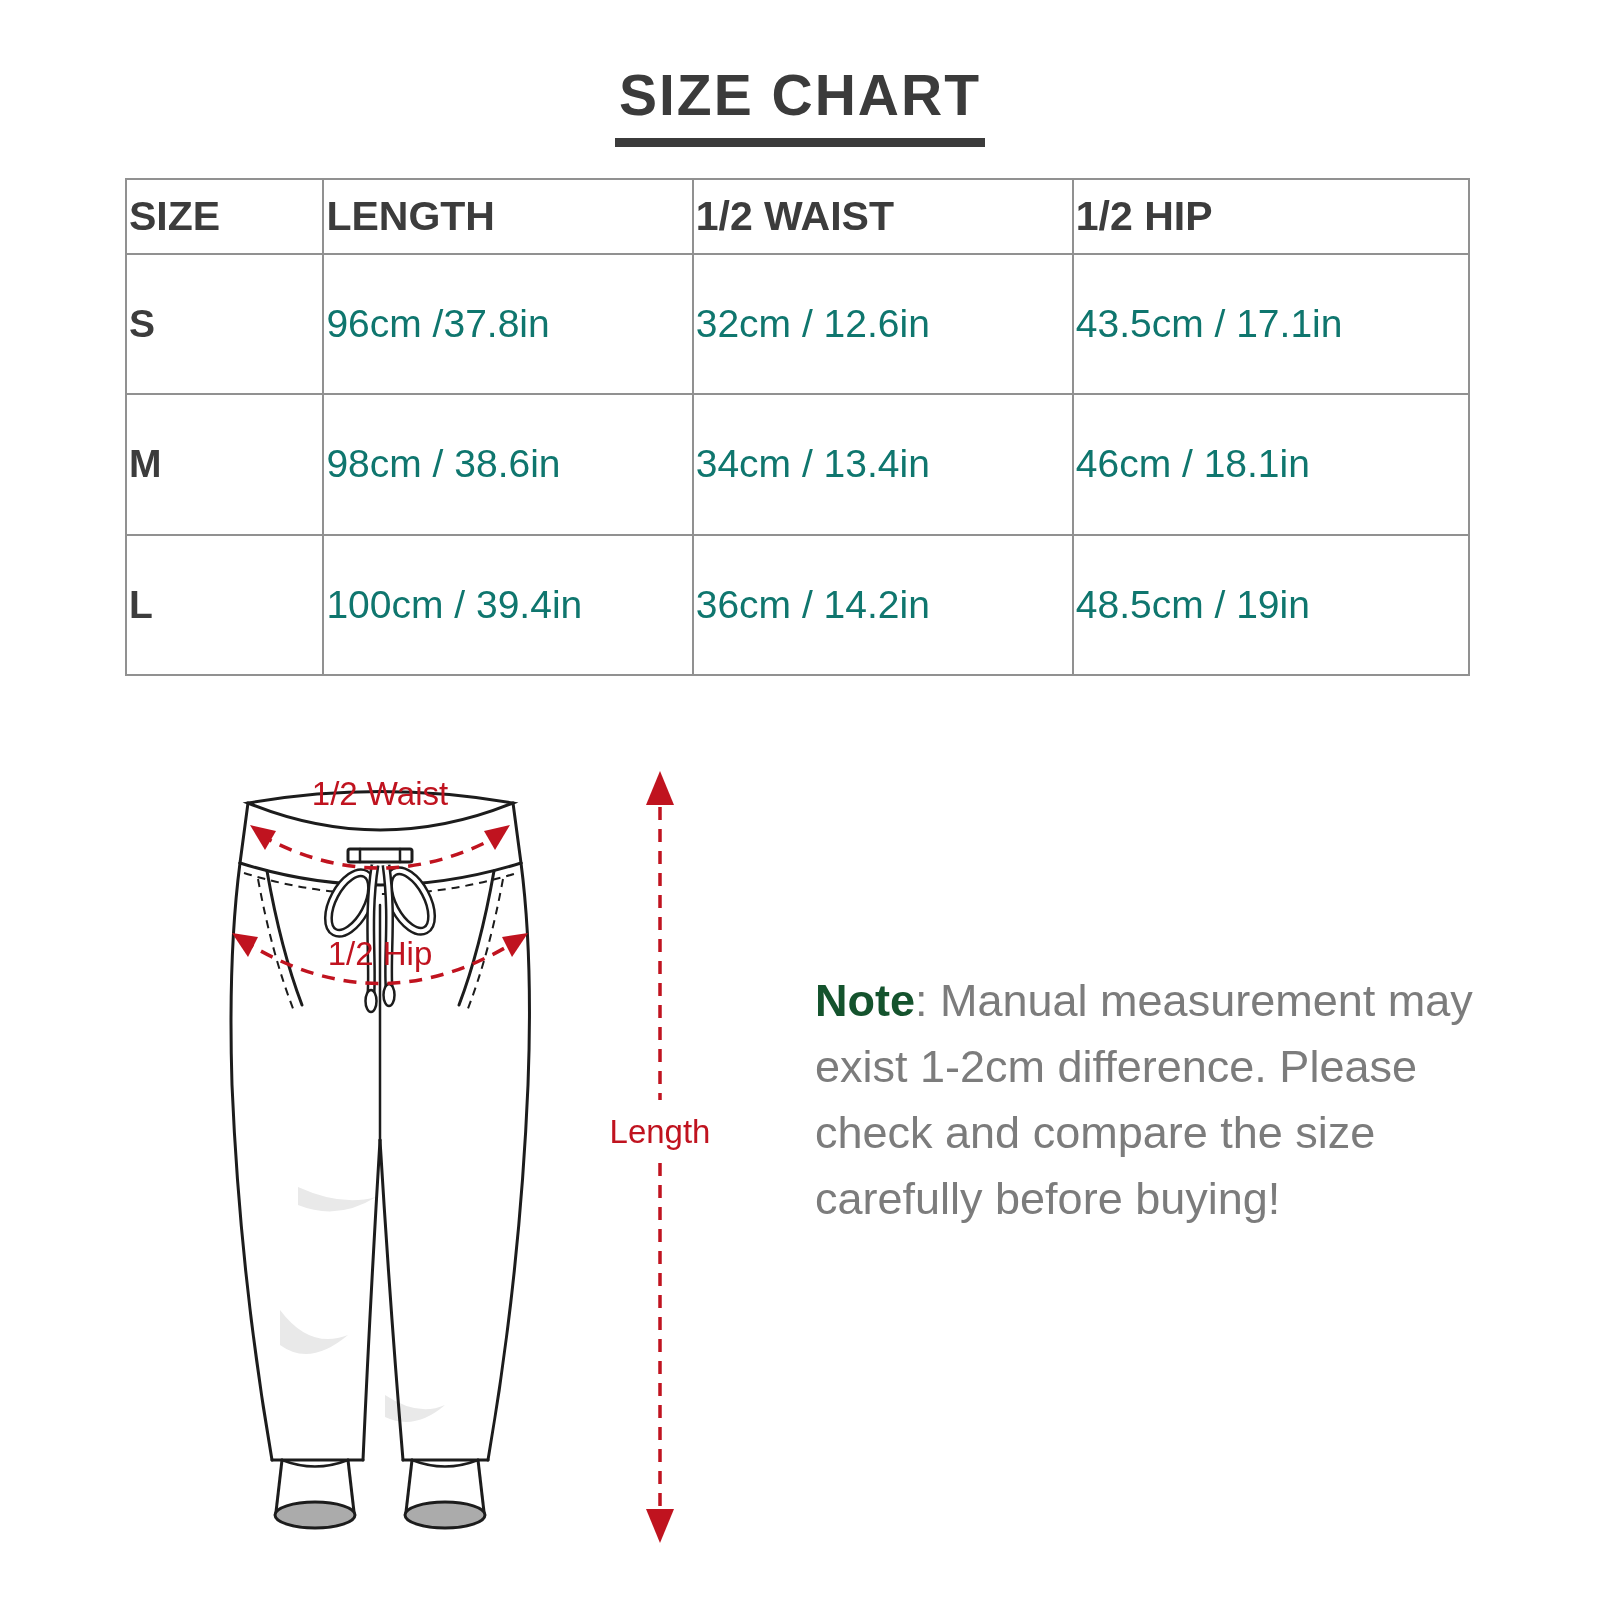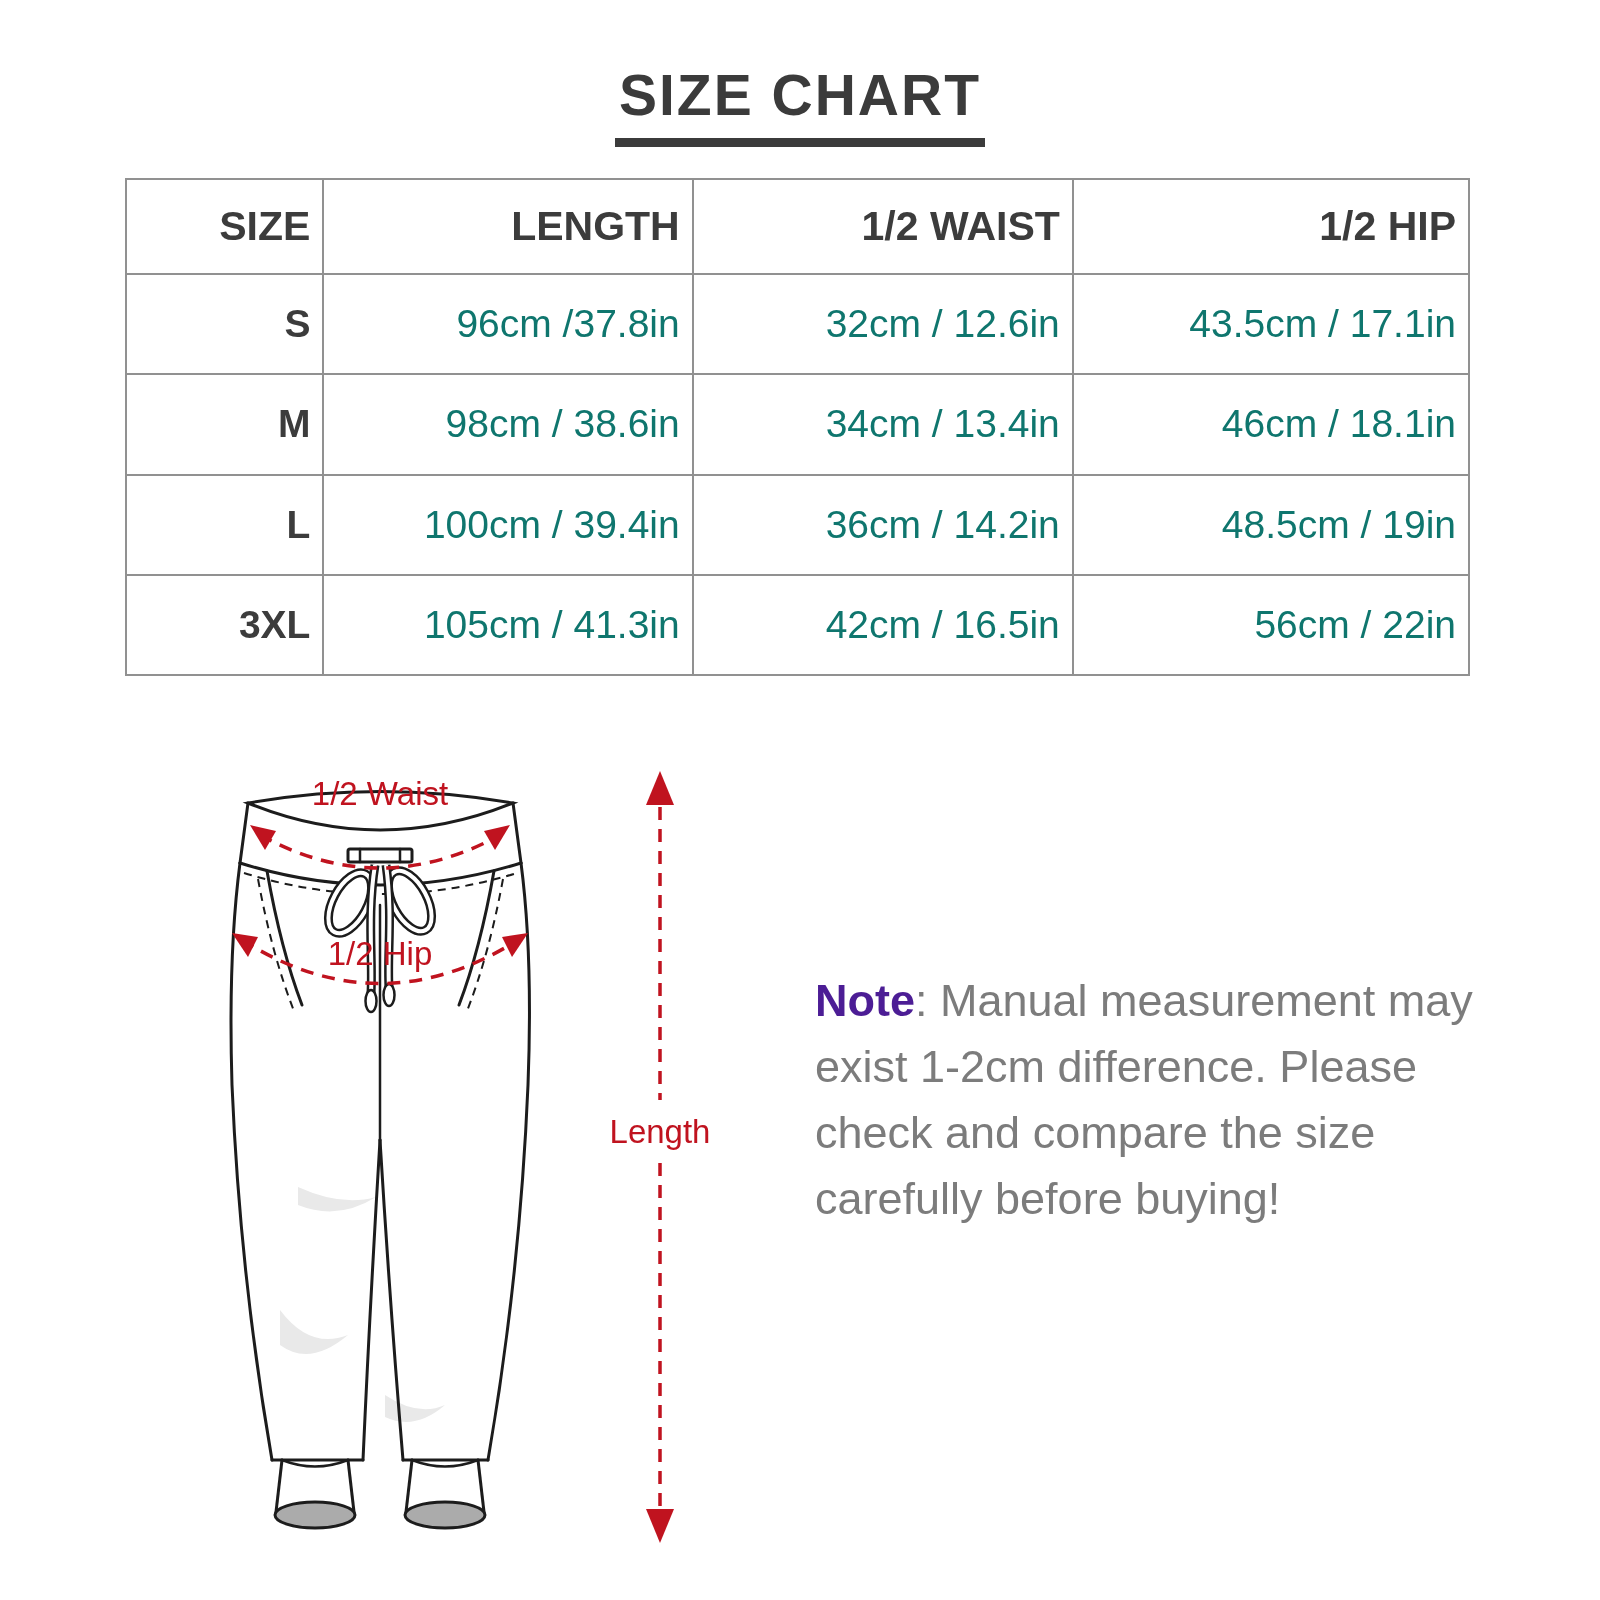--- a/index.html
+++ b/index.html
@@ -13,22 +13,22 @@
   .title{
     display:inline-block;font-size:57px;font-weight:bold;color:#3b3b3b;
     letter-spacing:2px;padding:0 4px 10px 4px;border-bottom:9px solid #3b3b3b;
   }
   
   table.size-table{
     position:absolute;left:125px;top:178px;width:1345px;height:498px;
     border-collapse:collapse;table-layout:fixed;
   }
   .size-table th,.size-table td{
-    border:2px solid #919191;text-align:right;vertical-align:middle;
-    padding:12px;overflow:hidden;white-space:nowrap;
+    border:2px solid #919191;text-align:left;vertical-align:middle;
+    padding:2px;overflow:hidden;white-space:nowrap;
   }
   .size-table thead th{height:69px;font-size:41px;font-weight:bold;color:#3c3c3c;}
   .size-table tbody tr{height:71px;}
   .size-table td{font-size:39px;color:#0f766e;font-weight:normal;}
   .size-table td.size-cell{font-size:39px;font-weight:bold;color:#3c3c3c;}
   col.c-size{width:14.7%;} col.c-length{width:27.5%;} col.c-waist{width:28.3%;} col.c-hip{width:29.5%;}
   
   svg.diagram{position:absolute;left:180px;top:755px;width:580px;height:810px;}
   .outline{fill:none;stroke:#1c1c1c;stroke-width:3;stroke-linecap:round;}
   .outline-thin{fill:none;stroke:#1c1c1c;stroke-width:2.5;stroke-linecap:round;}
@@ -36,21 +36,21 @@
   .red-dash{fill:none;stroke:#c0131f;stroke-width:3.5;stroke-dasharray:13 9;}
   .red-fill{fill:#c0131f;stroke:none;}
   .red-text{fill:#c0131f;font-size:33px;font-family:"Liberation Sans",sans-serif;}
   .string-under{fill:none;stroke:#1c1c1c;stroke-width:9;}
   .string-over{fill:none;stroke:#ffffff;stroke-width:4;}
   
   .note{
     position:absolute;left:815px;top:968px;width:700px;
     font-size:45px;line-height:66px;color:#7c7c7c;
   }
-  .note b{color:#4c1d95;}
+  .note b{color:#14532d;}
 </style>
 </head>
 <body>
 
 <div id="canvas">
 
   <div class="title-wrap">
     <span class="title">SIZE CHART</span>
   </div>
 
@@ -80,26 +80,20 @@
         <td class="size-cell">M</td>
         <td>98cm / 38.6in</td>
         <td>34cm / 13.4in</td>
         <td>46cm / 18.1in</td>
       </tr>
       <tr>
         <td class="size-cell">L</td>
         <td>100cm / 39.4in</td>
         <td>36cm / 14.2in</td>
         <td>48.5cm / 19in</td>
-      </tr>
-      <tr>
-        <td class="size-cell">3XL</td>
-        <td>105cm / 41.3in</td>
-        <td>42cm / 16.5in</td>
-        <td>56cm / 22in</td>
       </tr>
     </tbody>
   </table>
 
   <svg class="diagram" viewBox="0 0 580 810">
 
     <g>
       <path fill="#ffffff" stroke="none" d="M68,48 Q200,25 333,48 L341,108 Q353,200 348,330 Q340,520 308,705 L223,705 Q210,550 200,385 Q190,550 183,705 L92,705 Q60,520 52,330 Q48,200 60,108 Z"></path>
 
       <path fill="#e9e9e9" d="M118,432 Q162,452 196,442 Q158,466 118,450 Z"></path>

